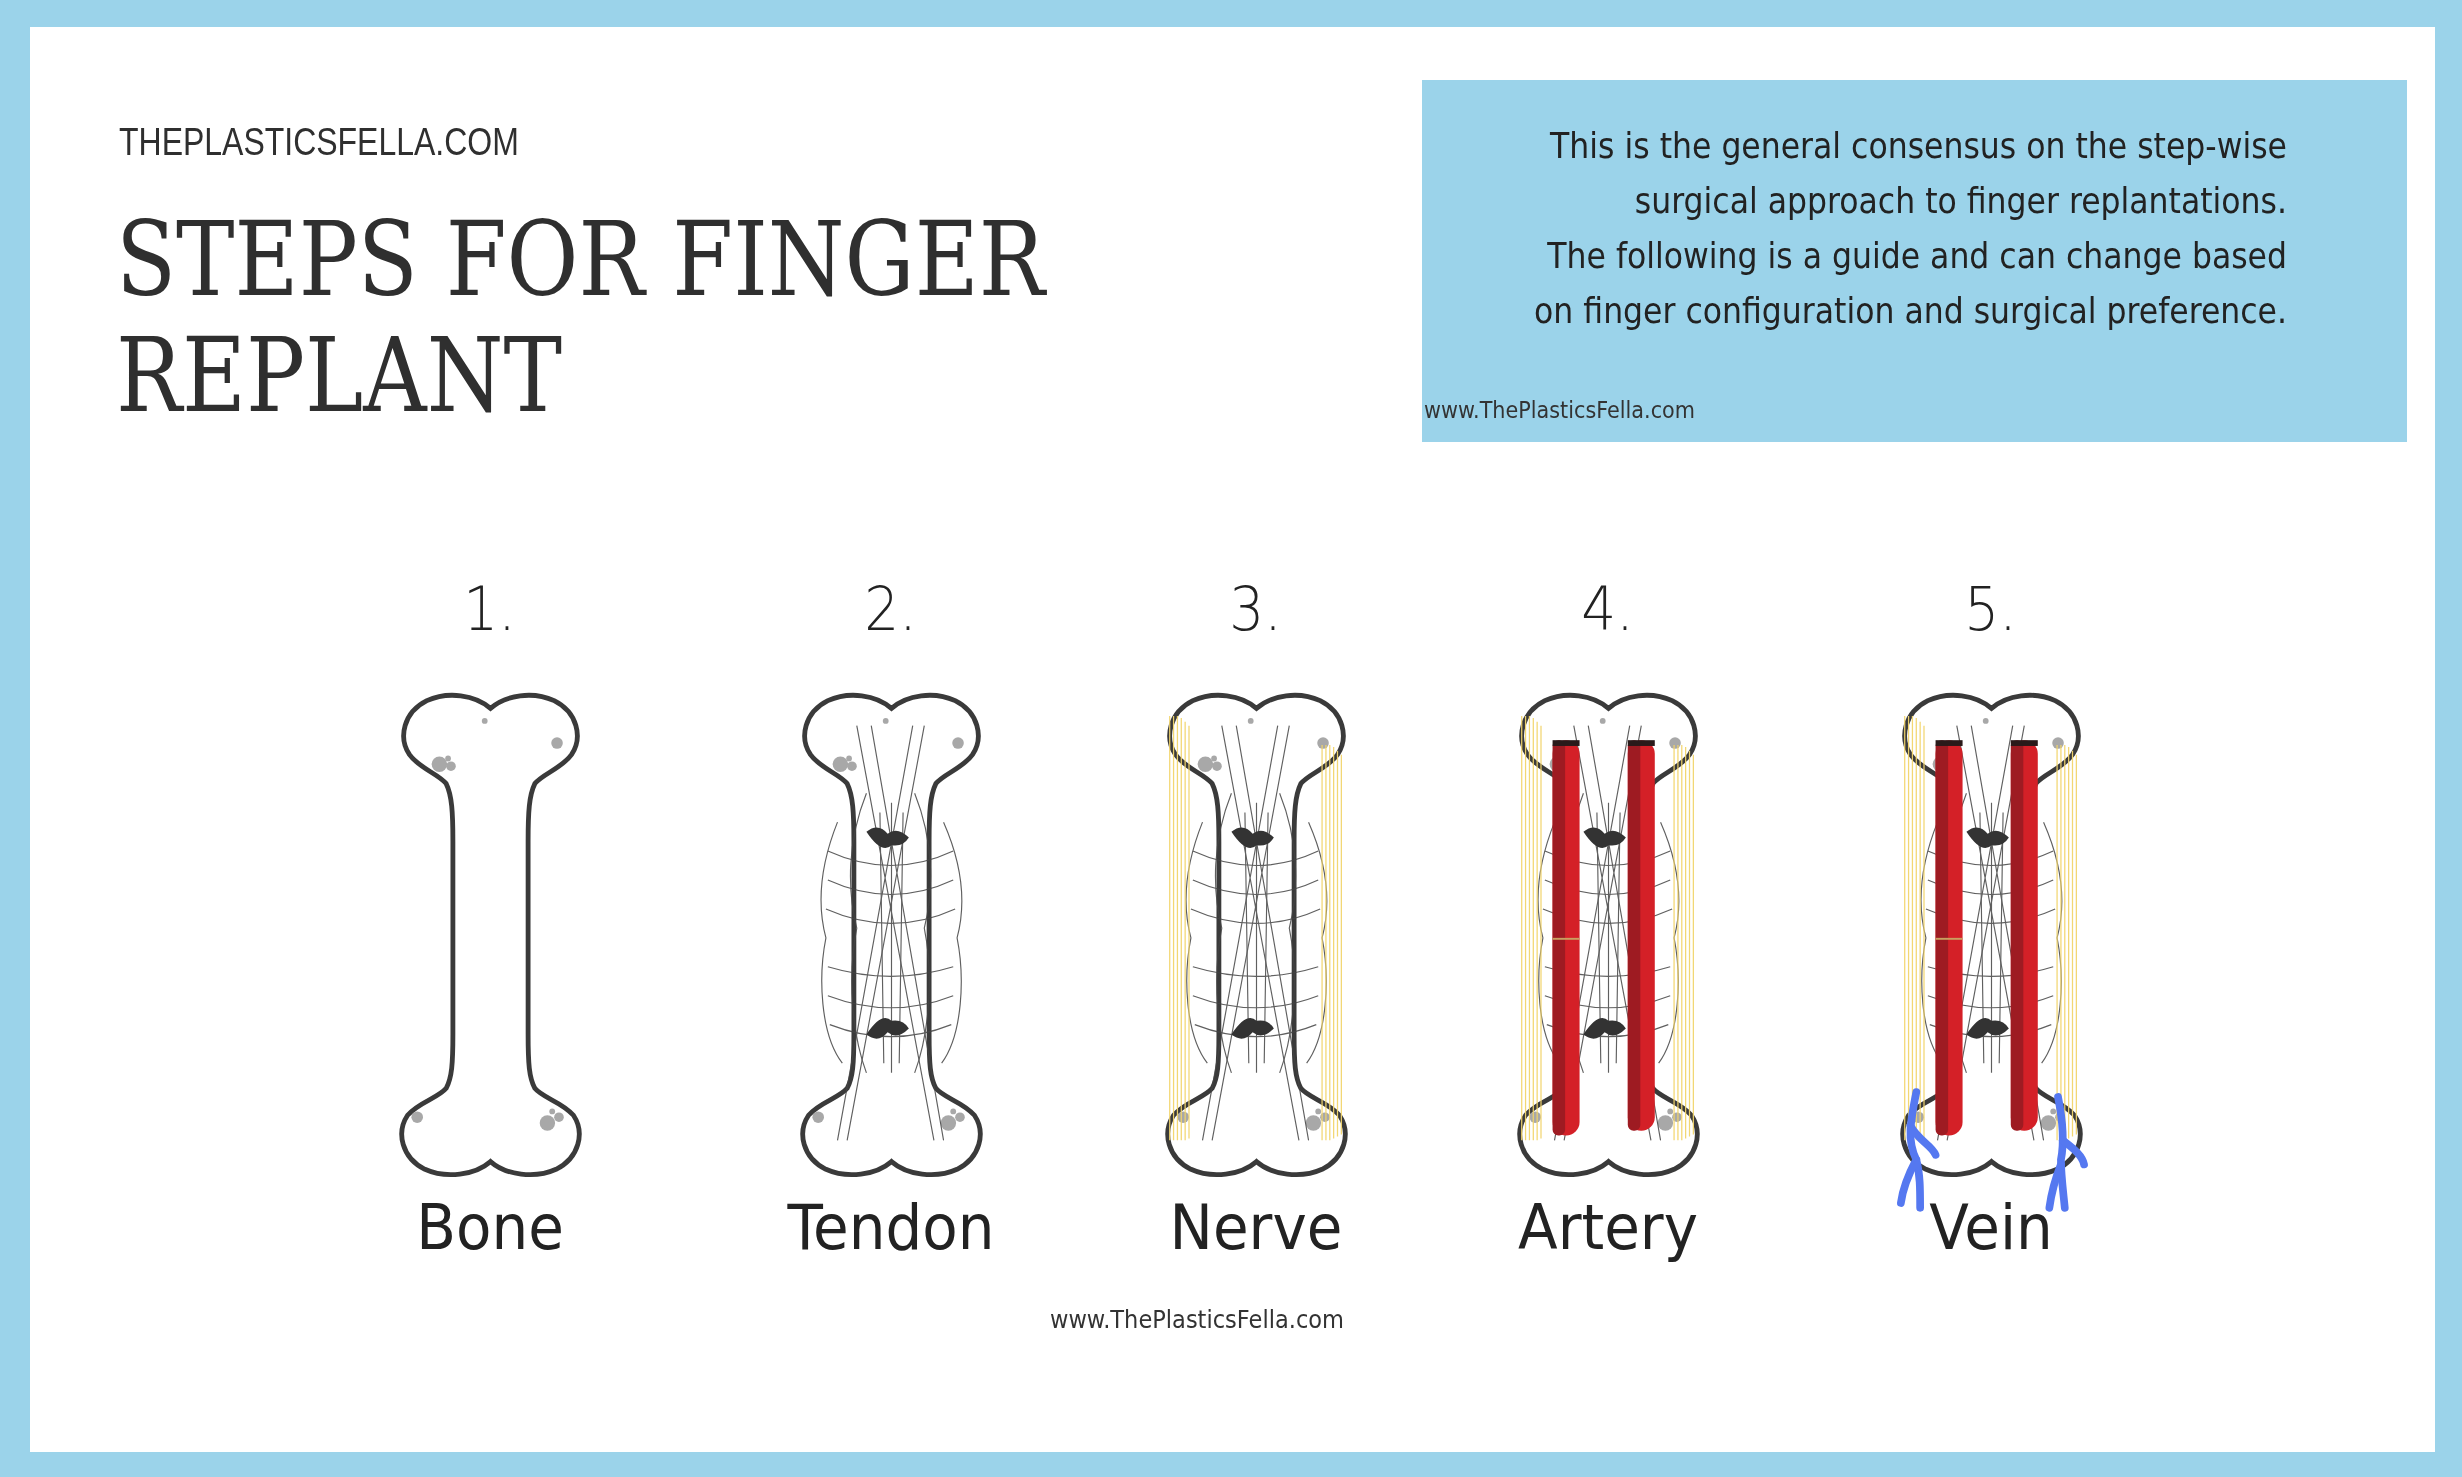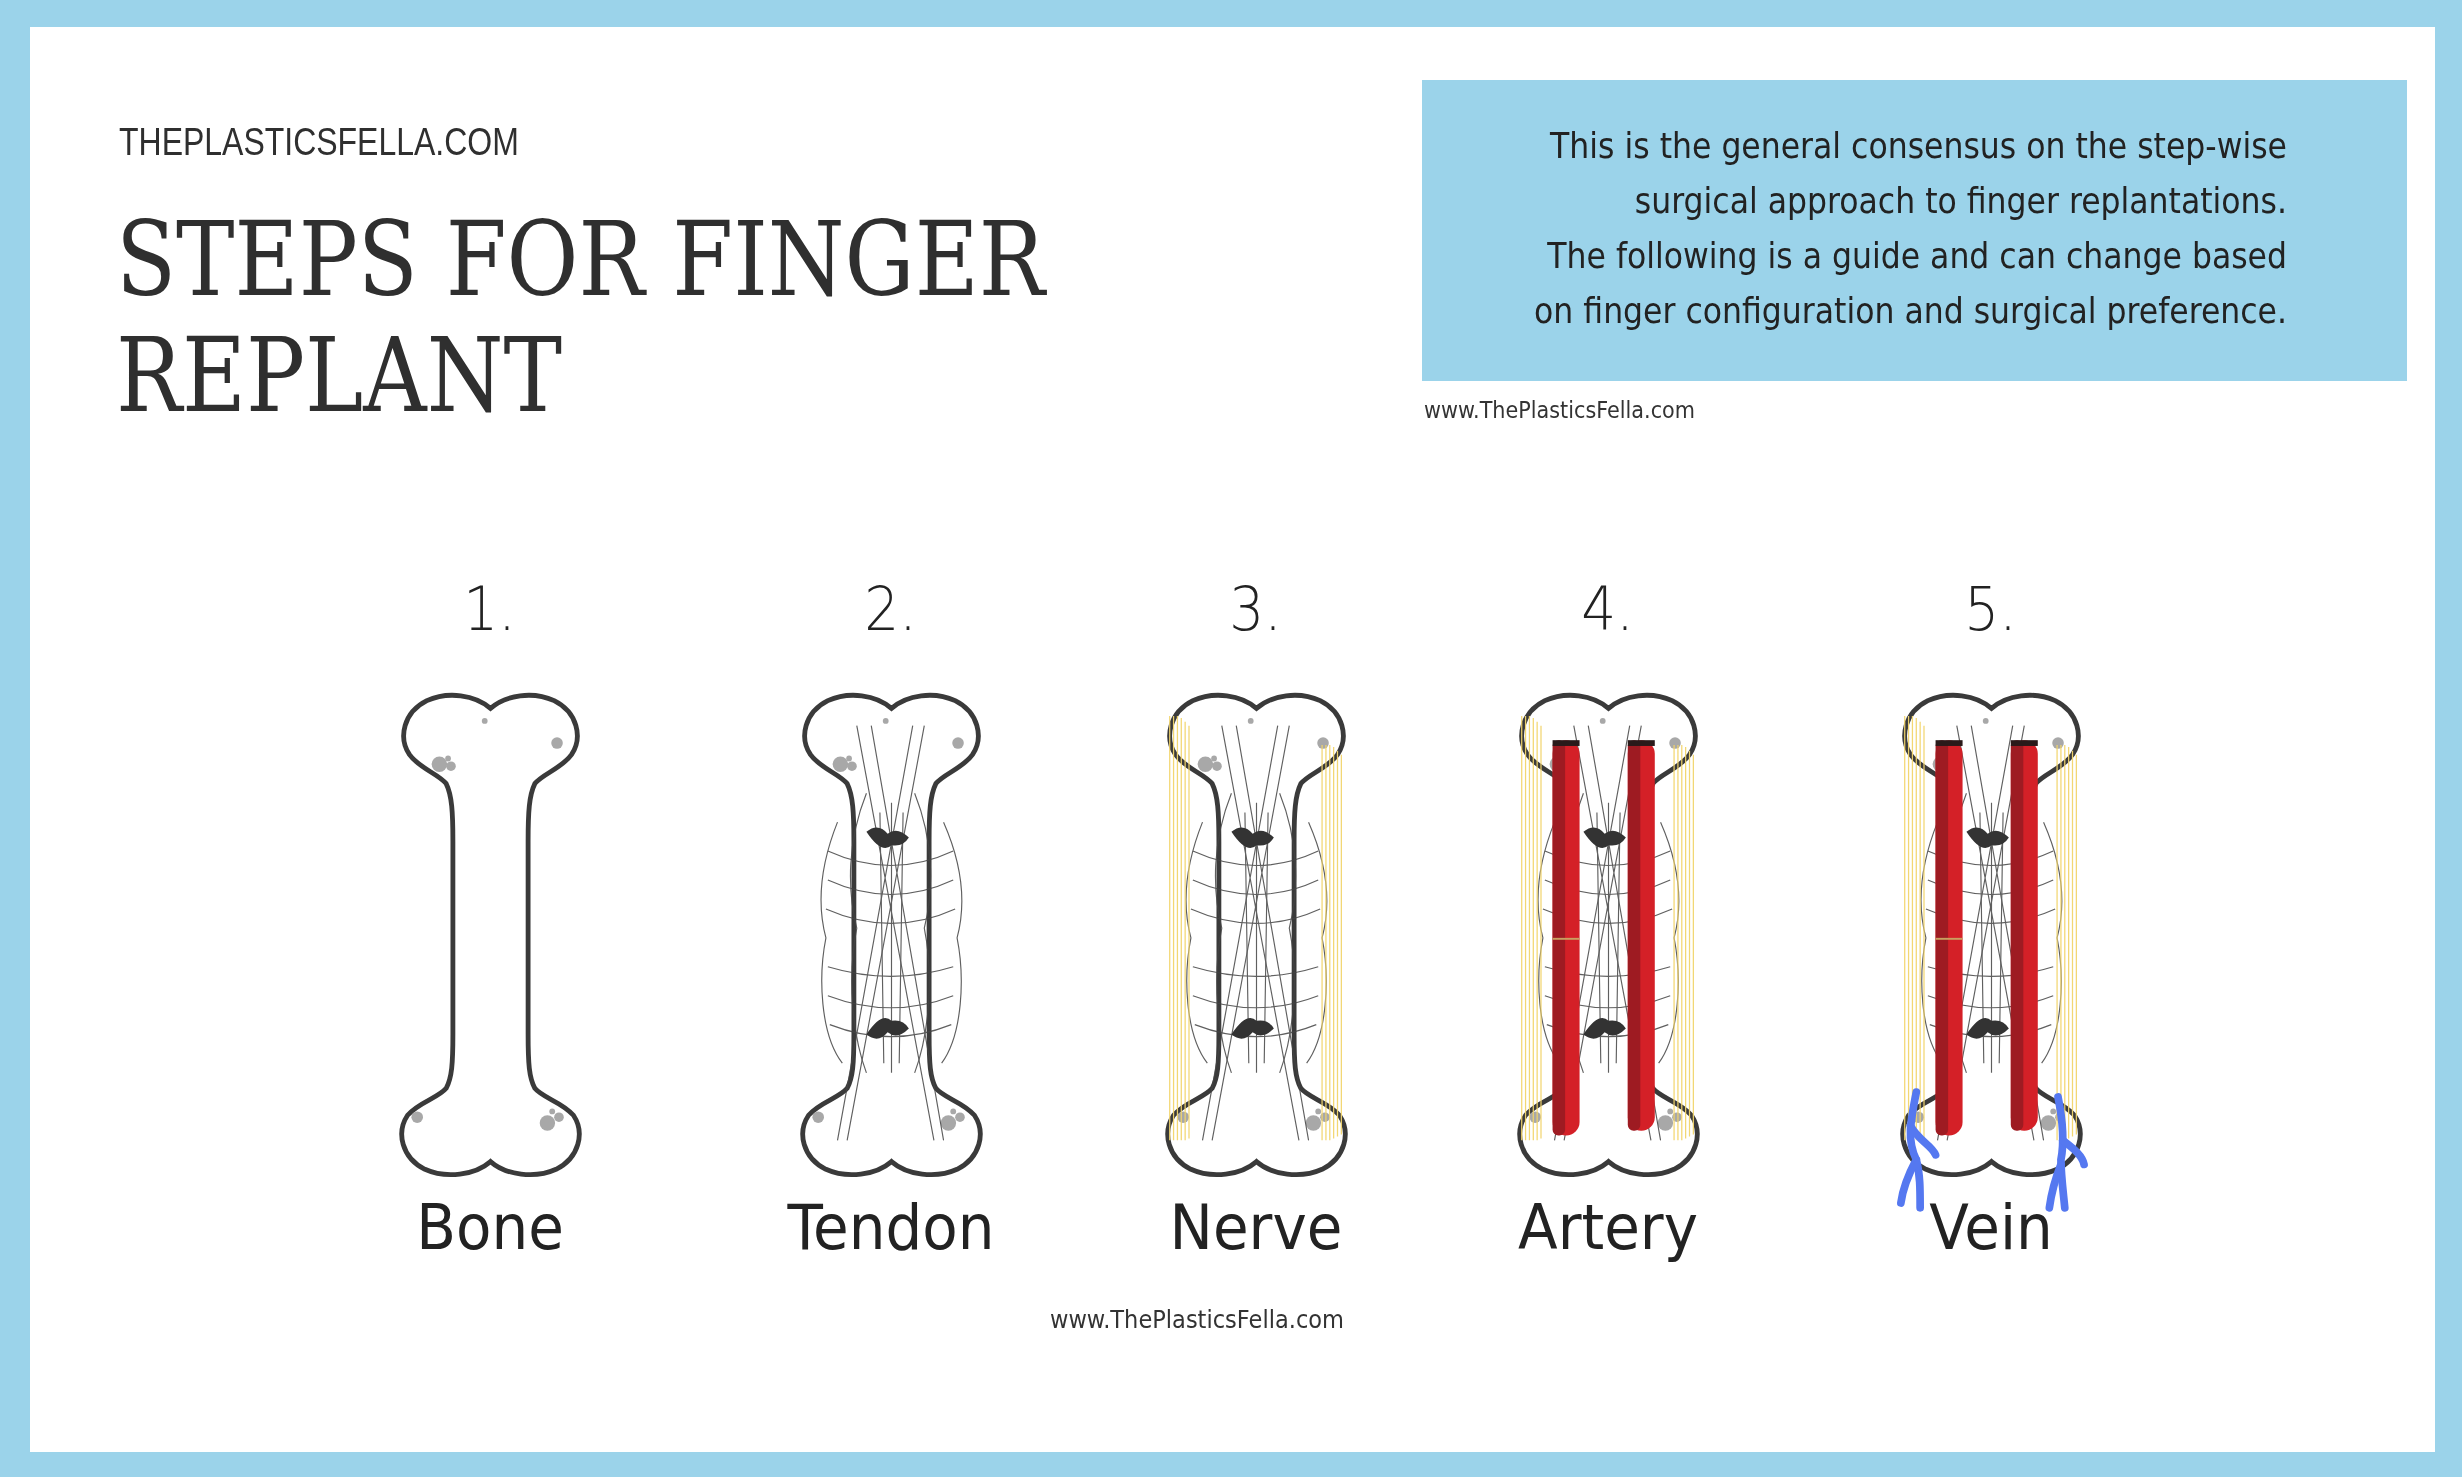--- a/index.html
+++ b/index.html
@@ -1,20 +1,20 @@
 <!DOCTYPE html>
 <html><head>
 <meta charset="utf-8">
 <style>
   html,body{margin:0;padding:0;}
   body{width:2463px;height:1478px;position:relative;overflow:hidden;background:#9bd3ea;font-family:"DejaVu Sans",sans-serif;}
   .canvas{position:absolute;left:29.6px;top:26.6px;width:2405px;height:1425px;background:#ffffff;}
   .site-label{position:absolute;left:119px;top:120px;font-family:"Liberation Sans",sans-serif;font-size:39px;color:#2f2f2f;transform:scaleX(0.82);transform-origin:left top;letter-spacing:0px;}
   .title{position:absolute;left:116px;top:202px;font-family:"DejaVu Serif",serif;font-size:102px;line-height:116px;color:#2f2f2f;transform:scaleX(0.86);transform-origin:left top;margin:0;font-weight:normal;}
-  .info-box{position:absolute;left:1422px;top:80px;width:985px;height:301px;background:#9bd3ea;}
+  .info-box{position:absolute;left:1422px;top:80px;width:985px;height:362px;background:#9bd3ea;}
   .info-text{position:absolute;right:120px;top:39px;width:887px;text-align:right;font-family:"DejaVu Sans",sans-serif;font-size:35px;line-height:55px;color:#222;transform:scaleX(0.9);transform-origin:right top;}
   .info-text span{display:block;}
   .url-small{position:absolute;font-family:"DejaVu Sans",sans-serif;color:#333;transform:scaleX(0.88);transform-origin:left top;}
   .url-top{left:1424px;top:396px;font-size:23.6px;}
   .url-bottom{left:1050px;top:1304px;font-size:25.6px;}
   .step{position:absolute;top:561px;width:325px;}
   .step-num{position:absolute;left:0;width:100%;text-align:center;font-family:"DejaVu Sans",sans-serif;font-weight:300;font-size:61px;color:#222;top:11.8px;transform:scaleX(0.9);}
   .bone{position:absolute;left:69px;top:121px;width:189px;height:504px;}
   .step-label{position:absolute;left:-39px;width:404px;text-align:center;top:630px;font-family:"DejaVu Sans",sans-serif;font-size:63px;color:#222;transform:scaleX(0.92);}
 </style>

